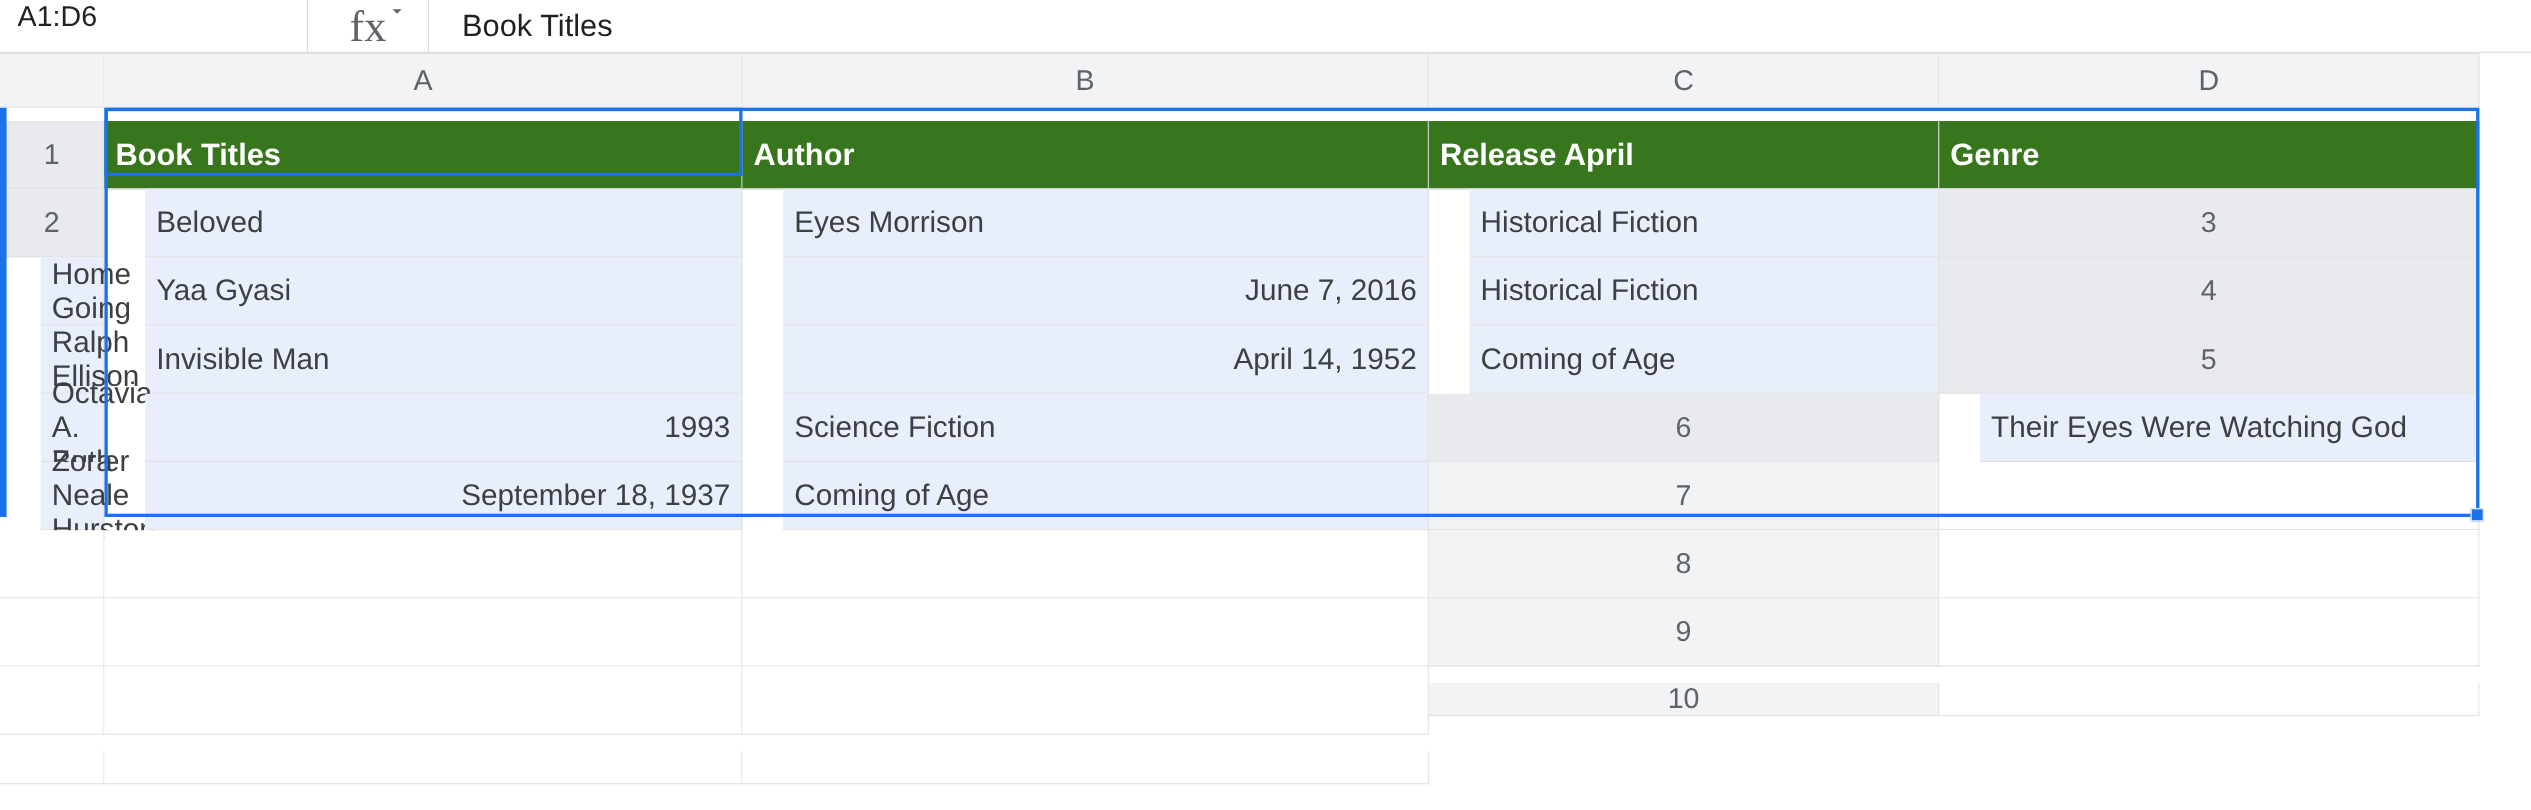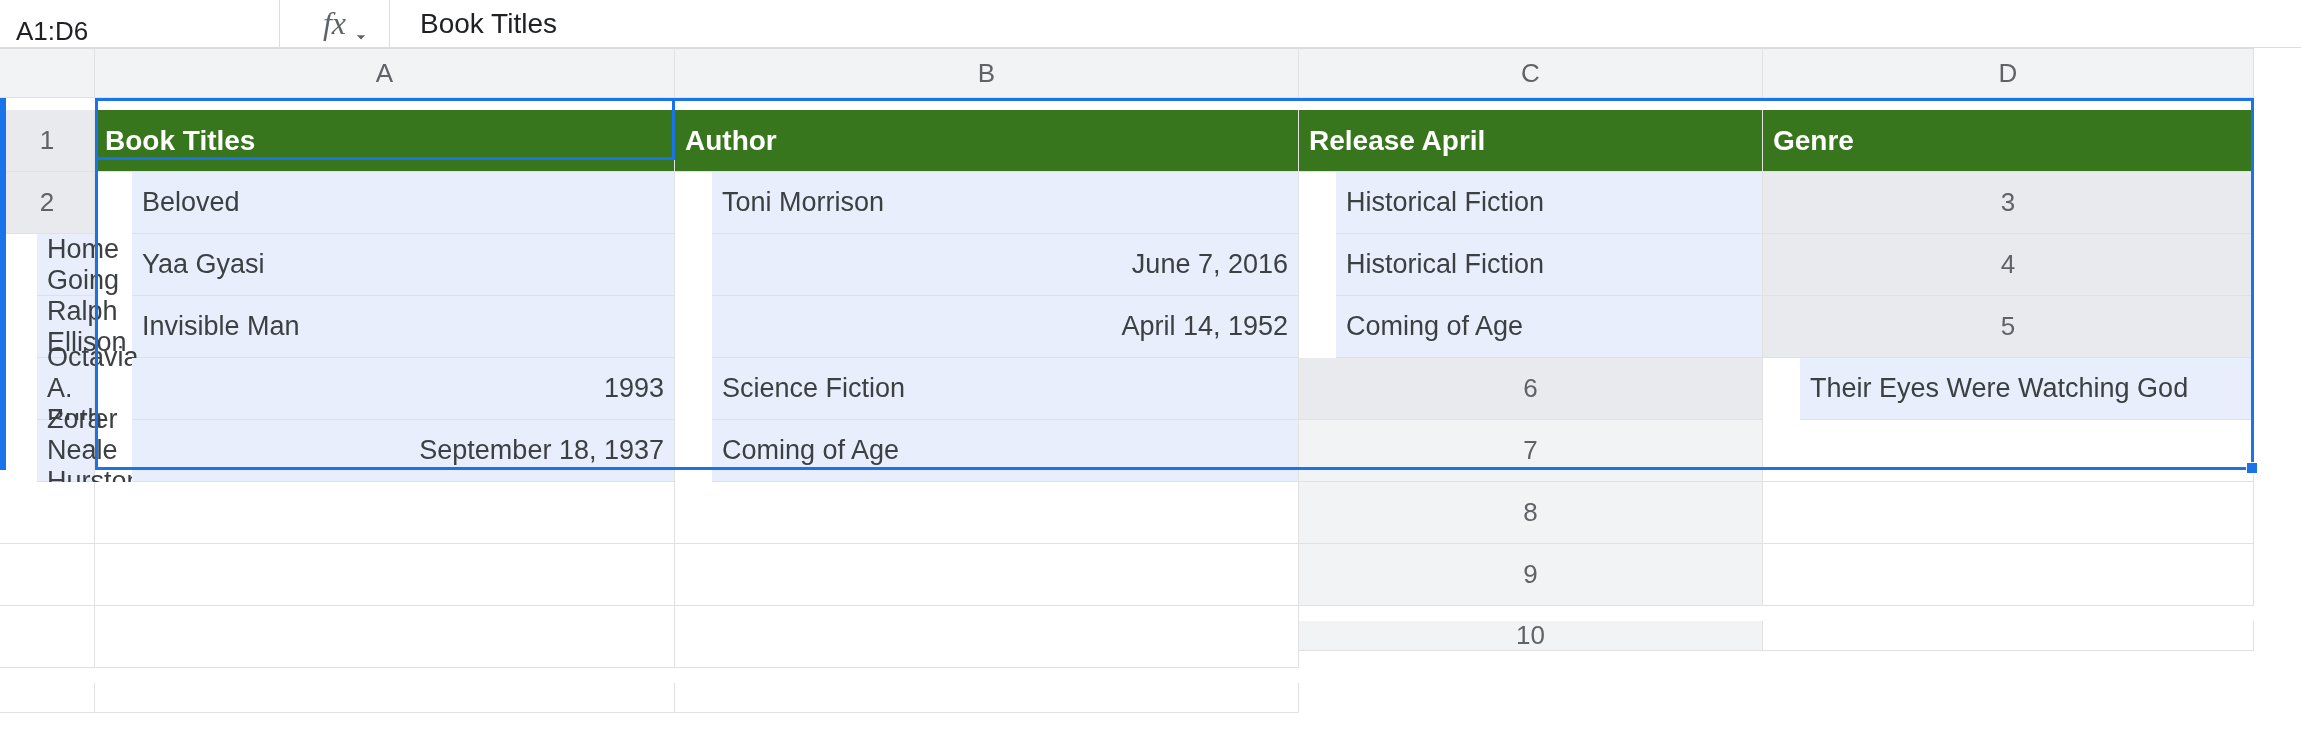--- a/index.html
+++ b/index.html
@@ -14,21 +14,21 @@
   
   .formula-bar {
     display: flex;
     align-items: stretch;
     height: 48px;
     border-bottom: 1px solid #dadce0;
     background: #fff;
   }
   .name-box-wrap {
     display: flex;
-    align-items: flex-end;
+    align-items: flex-start;
     width: 280px;
     padding: 0 10px 0 16px;
     border-right: 1px solid #dadce0;
   }
   .name-box-input {
     flex: 1;
     font-size: 26px;
     color: #202124;
     border: none;
     outline: none;
@@ -43,23 +43,22 @@
   }
   .name-box-dd svg { width: 20px; height: 20px; }
 
   .fx-wrap {
     width: 110px;
     display: flex;
     align-items: center;
     justify-content: center;
     border-right: 1px solid #dadce0;
     color: #5f6368;
-    font-style: italic;
     font-family: "Times New Roman", serif;
-    font-size: 32px;
+    font-size: 40px;
   }
   .formula-content {
     flex: 1;
     display: flex;
     align-items: center;
     padding-left: 30px;
     font-size: 28px;
     color: #202124;
   }
 
@@ -211,21 +210,21 @@
       <span>Genre</span>
     </div>
 
   <div class="rowhdr sel">
       <span>2</span>
     </div>
   <div class="cell sel-cell">
       <span>Beloved</span>
     </div>
   <div class="cell sel-cell">
-      <span>Toni Morrison</span>
+      <span>Eyes Morrison</span>
     </div>
   <div class="cell sel-cell">
       <span>Historical Fiction</span>
     </div>
 
   <div class="rowhdr sel">
       <span>3</span>
     </div>
   <div class="cell sel-cell">
       <span>Home Going</span>

